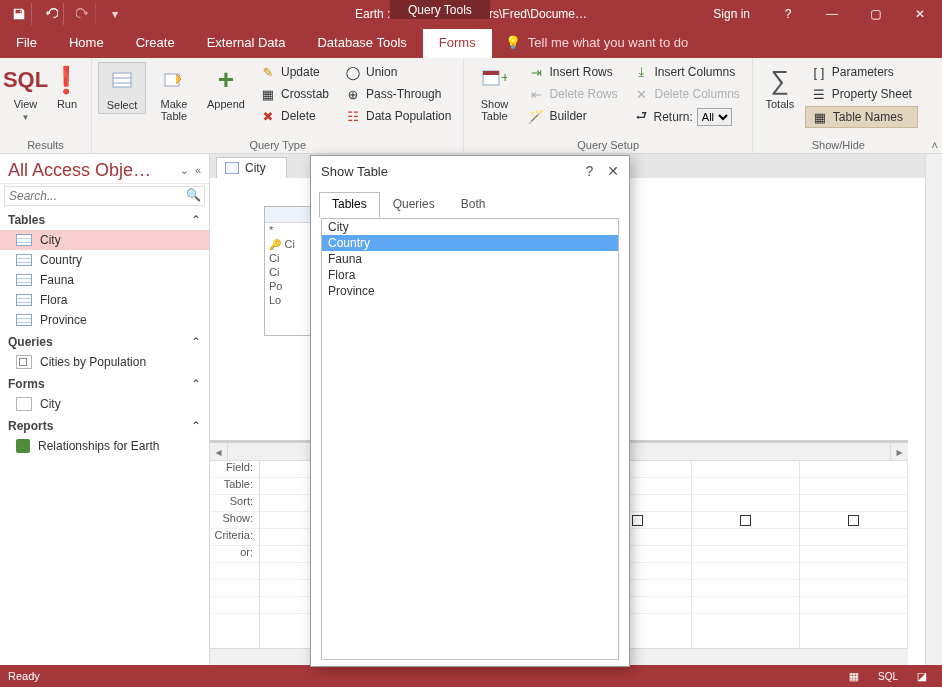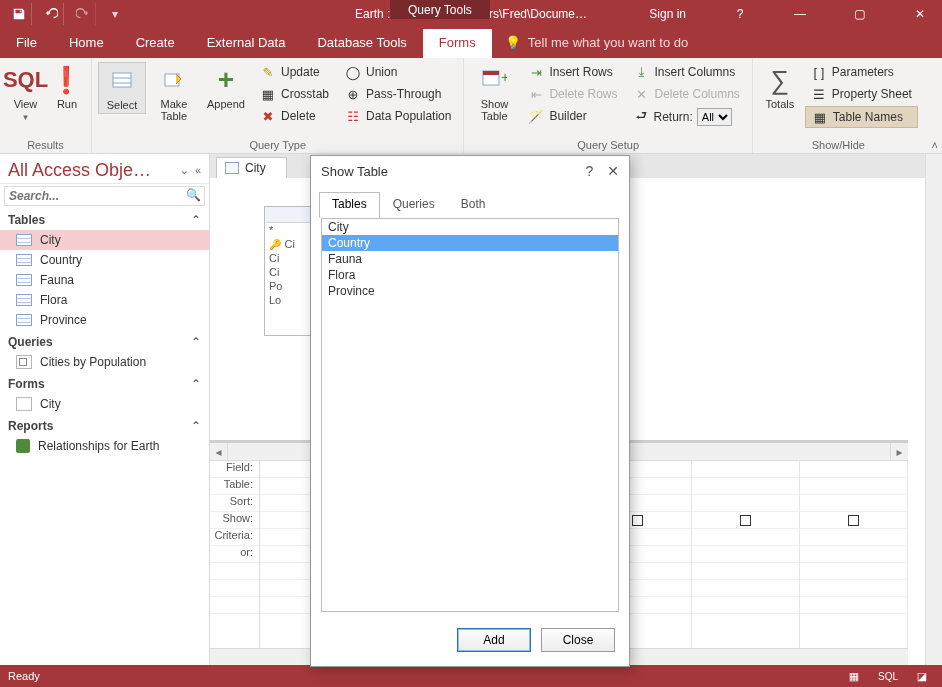--- a/index.html
+++ b/index.html
@@ -6,21 +6,21 @@
 html, body { width: 942px; height: 687px; background:#fff; overflow:hidden; font-size:12px; color:#333; }
 
 
 .titlebar { height:28px; background:#a4373a; display:flex; align-items:center; color:#fff; font-size:12px; position:relative; }
 .qat { display:flex; align-items:center; gap:6px; padding:0 6px; height:100%; }
 .qat .qbtn { width:26px; height:22px; display:flex; align-items:center; justify-content:center; border-right:1px solid rgba(255,255,255,.2); cursor:pointer;}
 .qat .qbtn:last-child{border-right:none;}
 .titlebar .title-center { position:absolute; left:0; right:0; text-align:center; pointer-events:none; }
 .titlebar .title-path { display:inline-block; padding:0 6px; }
 .titlebar .query-tools { position:absolute; left:390px; top:0; height:19px; padding:0 18px; background:#79292b; display:flex; align-items:center; }
-.titlebar .win-ctrl { margin-left:auto; display:flex; align-items:center; gap:16px; height:100%; }
+.titlebar .win-ctrl { margin-left:auto; display:flex; align-items:center; gap:0; height:100%; }
 .titlebar .win-ctrl .wc{ width:44px; height:28px; display:flex; align-items:center; justify-content:center; cursor:pointer;}
 .titlebar .signin{ padding:0 16px; cursor:pointer;}
 
 
 .menutabs { height:30px; background:#a4373a; display:flex; align-items:flex-end; color:#fff; font-size:13px; }
 .menutabs .mtab{ padding:6px 16px 8px; cursor:pointer; }
 .menutabs .mtab.active{ background:#fff; color:#a4373a; }
 .menutabs .tell{ display:flex; align-items:center; gap:6px; padding:6px 14px 8px; color:#f6d6d7;}
 
 
@@ -39,21 +39,21 @@
 .return-combo{ display:flex; align-items:center; gap:4px;}
 .return-combo select{ font-size:11px; height:18px; border:1px solid #a6a6a6;}
 
 
 .mainarea{ display:flex; height:calc(687px - 28px - 30px - 96px - 22px); }
 
 .navpane{ width:210px; border-right:1px solid #d9d9d9; background:#fff; display:flex; flex-direction:column;}
 .navhead{ padding:6px 8px 2px; font-size:18px; color:#a4373a; display:flex; align-items:center; justify-content:space-between; border-bottom:1px solid #e8e8e8;}
 .navhead .chev{ font-size:11px; color:#666; cursor:pointer;}
 .searchwrap{ padding:2px 4px; position:relative;}
-.searchwrap input{ width:100%; font-size:12px; font-style:italic; color:#888; border:1px solid #dcdcdc; padding:2px 18px 2px 4px;font-weight:bold; }
+.searchwrap input{ width:100%; font-size:12px; font-style:italic; color:#888; border:1px solid #dcdcdc; padding:2px 18px 2px 4px; }
 .searchwrap .sicon{ position:absolute; right:8px; top:4px; color:#888; font-size:12px;}
 .navgroup-h{ font-size:12px; padding:5px 8px 3px; color:#444; display:flex; justify-content:space-between; align-items:center; cursor:pointer;}
 .navitem{ display:flex; align-items:center; gap:8px; padding:3px 4px 3px 16px; font-size:12px; cursor:pointer;}
 .navitem.sel{ background:#f7ced0;}
 .navitem .objicon{ width:16px; height:12px; border:1px solid #8aa5c9; background:linear-gradient(#fff,#f4f9ff); position:relative;}
 .navitem .objicon::before,.navitem .objicon::after{content:"";position:absolute;left:0;right:0;height:1px;background:#b9cce4;}
 .navitem .objicon::before{top:3px;} .navitem .objicon::after{top:7px;}
 .navitem .qicon{ width:16px;height:14px; background:#fff;border:1px solid #b5b5b5; position:relative;}
 .navitem .qicon::after{content:"";position:absolute;left:2px;top:2px;width:6px;height:6px;border:1px solid #888;}
 .navitem .ficon{width:16px;height:14px;border:1px solid #b5b5b5;background:#fff;}
@@ -521,18 +521,14 @@
       <div class="dlg-tab">Queries</div>
       <div class="dlg-tab">Both</div>
     </div>
     <div class="dlg-list">
       <div>City</div>
       <div class="sel">Country</div>
       <div>Fauna</div>
       <div>Flora</div>
       <div>Province</div>
     </div>
-    <div class="dlg-buttons">
-      <button class="primary">Add</button>
-      <button>Close</button>
-    </div>
   </div>
 </div>
 
 </body></html>

